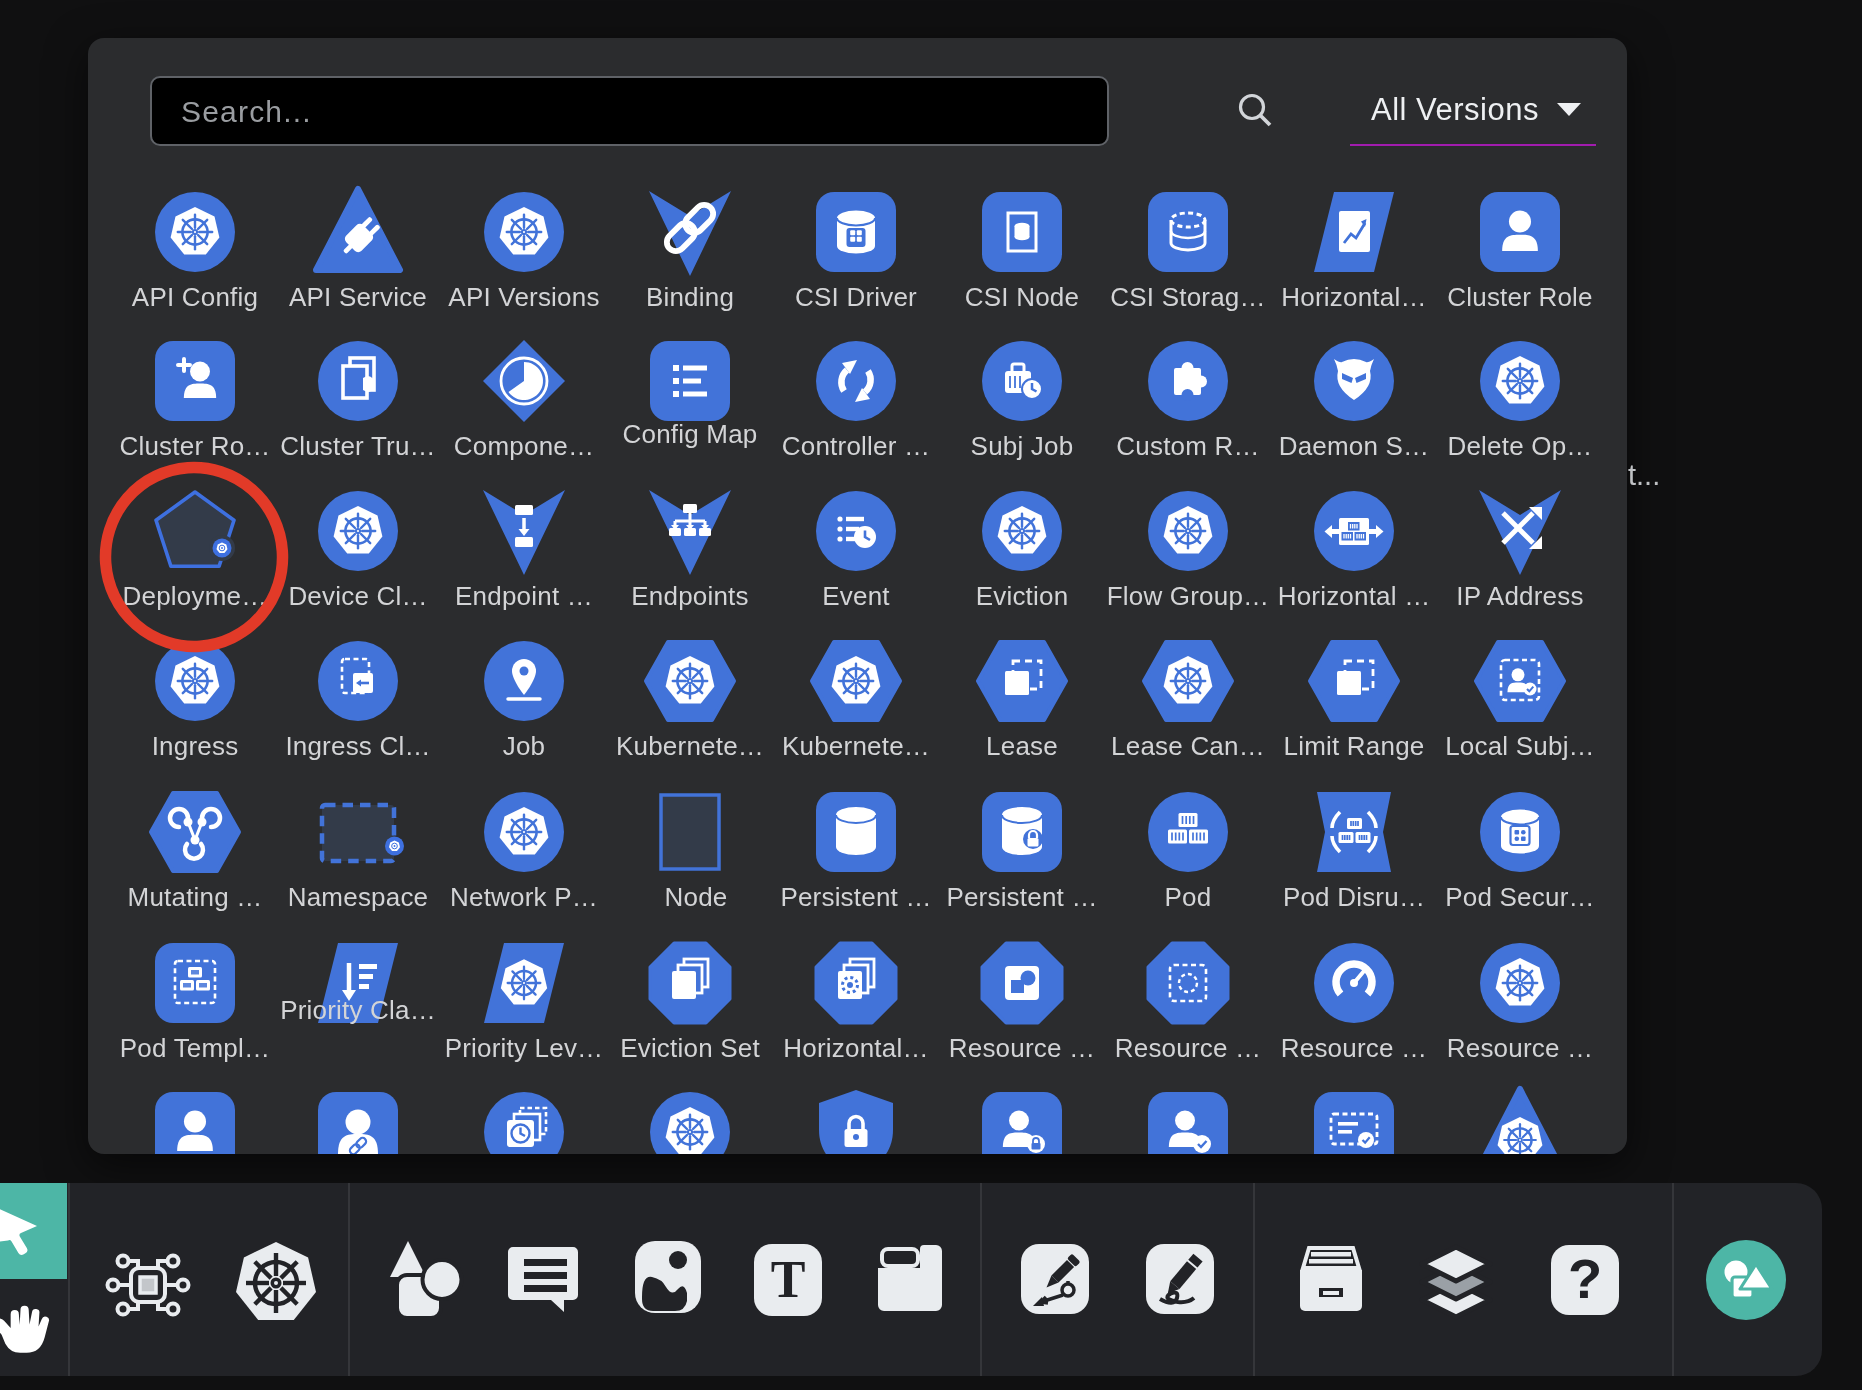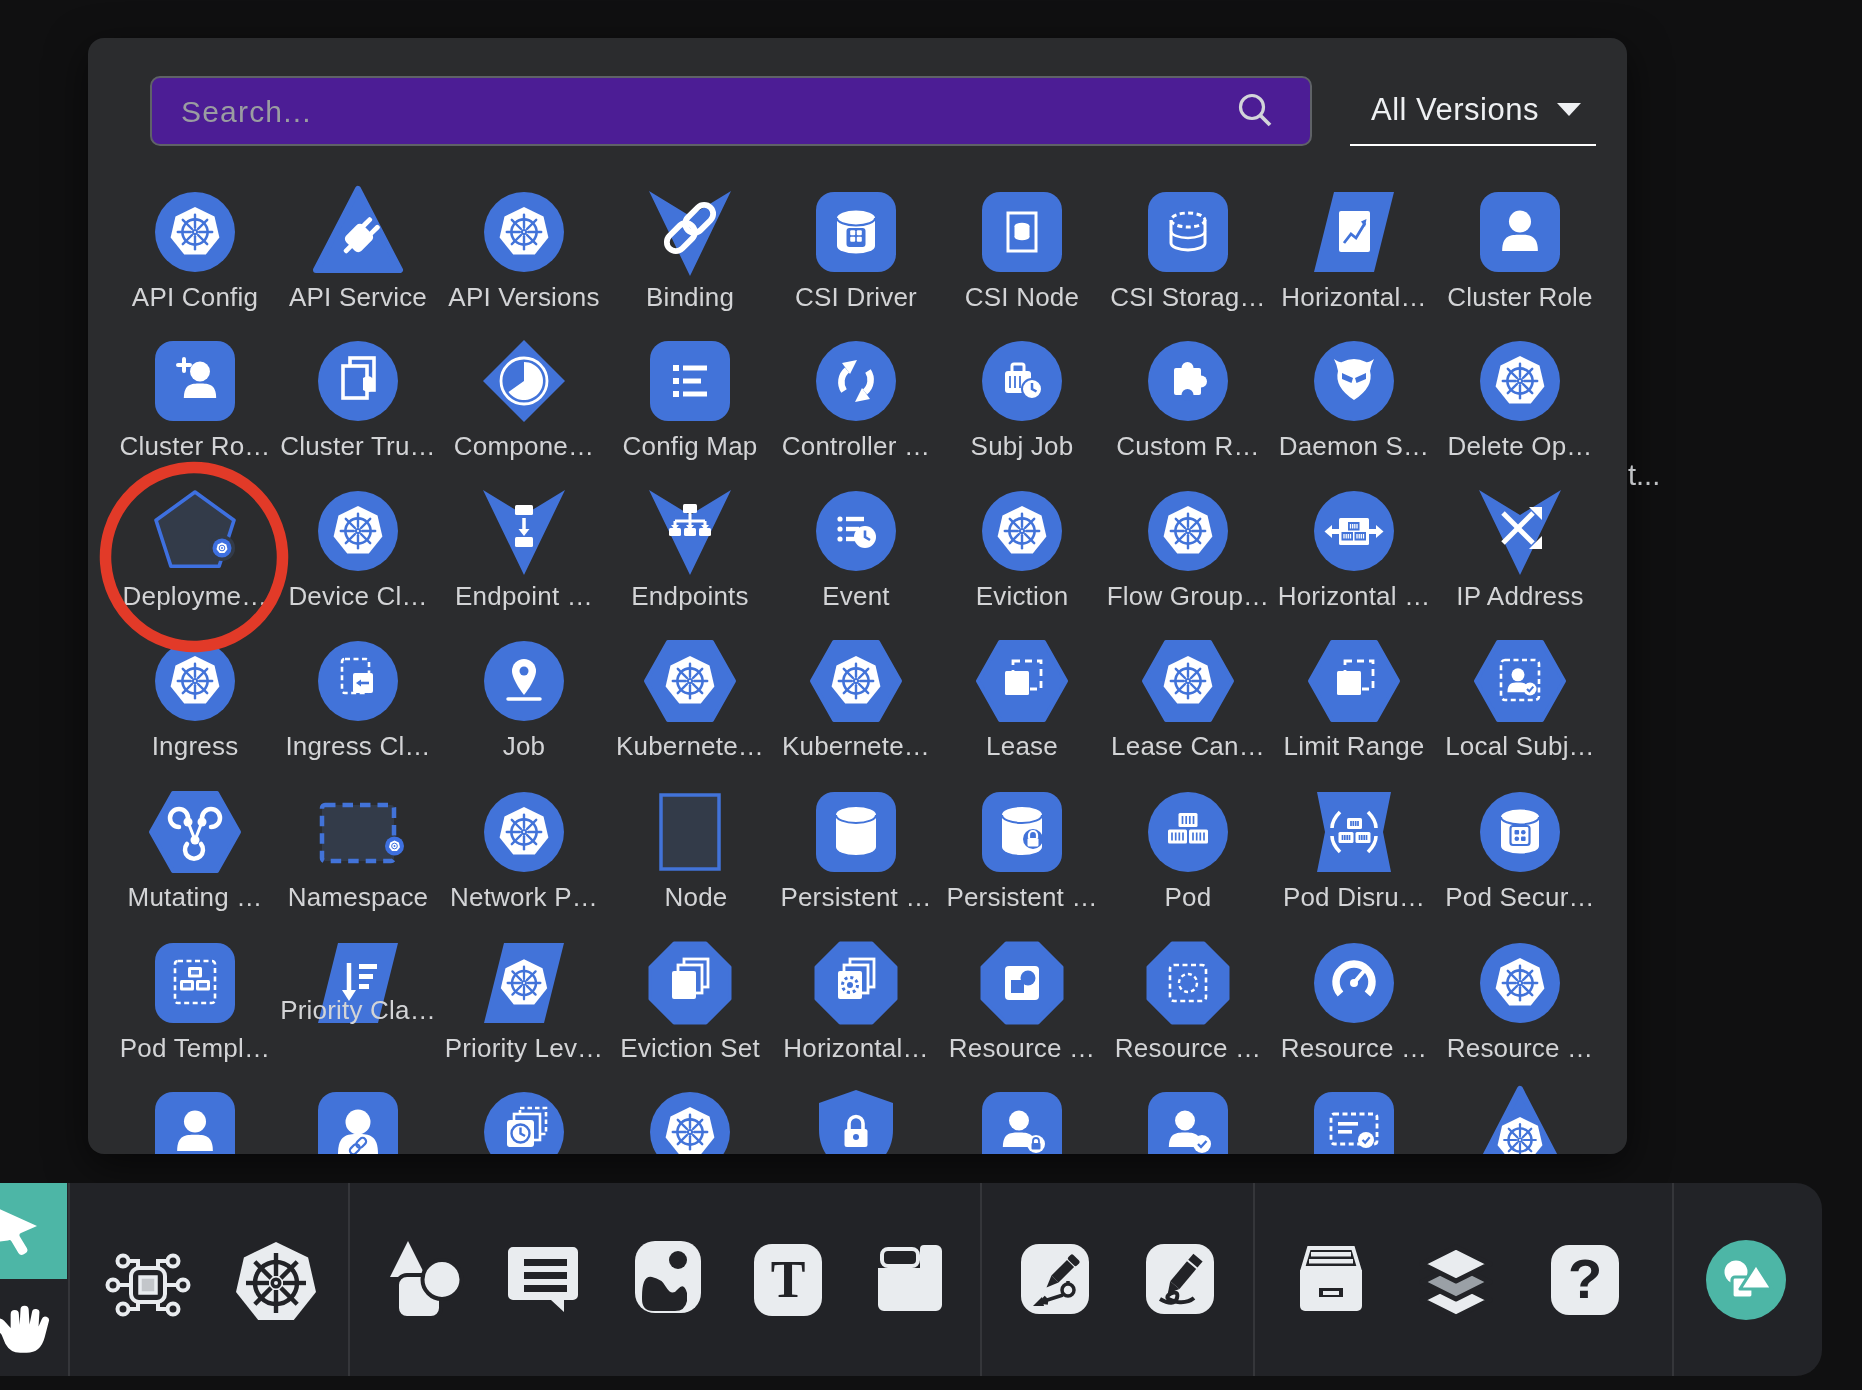--- a/index.html
+++ b/index.html
@@ -1,24 +1,24 @@
 <!DOCTYPE html>
 <html><head><meta charset="utf-8"><style>
 * { margin:0; padding:0; box-sizing:border-box; }
 html,body { width:1862px; height:1390px; background:#101011; overflow:hidden;
   font-family:"Liberation Sans", sans-serif; }
 .panel { position:absolute; left:88px; top:38px; width:1539px; height:1116px;
   background:#2b2c2e; border-radius:16px; overflow:hidden;
   box-shadow:0 12px 40px rgba(0,0,0,0.55); }
-.search { position:absolute; left:62px; top:38px; width:1162px; height:70px;
-  background:#4c1d95; border:2px solid #5f6267; border-radius:10px; }
+.search { position:absolute; left:62px; top:38px; width:959px; height:70px;
+  background:#000000; border:2px solid #5f6267; border-radius:10px; }
 .search span { position:absolute; left:29px; top:17px; font-size:30px; color:#9a9da1;
   letter-spacing:1.2px; }
 .allv { position:absolute; left:1262px; top:38px; width:246px; height:70px;
-  border-bottom:2px solid #ffffff; }
+  border-bottom:2px solid #a21caf; }
 .allv span { position:absolute; left:21px; top:16px; font-size:31px; color:#eef0f2;
   letter-spacing:0.5px; }
 .lbl { position:absolute; transform:translate(-50%,-50%); white-space:nowrap;
   font-size:26px; color:#d3d4d6; letter-spacing:0.2px; }
 .toolbar { position:absolute; left:0px; top:1183px; width:1822px; height:193px;
   background:#222327; border-radius:0 26px 26px 0; }
 .tealsq { position:absolute; left:0; top:1183px; width:67px; height:96px; background:#4db6a6; }
 .stray { position:absolute; left:1628px; top:459px; font-size:29px; color:#bfc1c4; }
 </style></head>
 <body>
@@ -159,21 +159,21 @@
 <div class="lbl" style="left:436px;top:408px">Compone…</div>
 <svg style="position:absolute;left:552px;top:293px" width="100" height="100" viewBox="0 0 100 100">
       <rect x="10" y="10" width="80" height="80" rx="18" fill="#4273d9"></rect>
       <rect x="33" y="34" width="6" height="6" fill="#ffffff"></rect>
       <rect x="43" y="34.5" width="24" height="5" fill="#ffffff"></rect>
       <rect x="33" y="47" width="6" height="6" fill="#ffffff"></rect>
       <rect x="43" y="47.5" width="18" height="5" fill="#ffffff"></rect>
       <rect x="33" y="60" width="6" height="6" fill="#ffffff"></rect>
       <rect x="43" y="60.5" width="24" height="5" fill="#ffffff"></rect>
     </svg>
-<div class="lbl" style="left:602px;top:408px">Config Map</div>
+<div class="lbl" style="left:602px;top:396px">Config Map</div>
 <svg style="position:absolute;left:718px;top:293px" width="100" height="100" viewBox="0 0 100 100">
       <circle cx="50" cy="50" r="40" fill="#4273d9"></circle>
       <g stroke="#ffffff" stroke-width="6.5" fill="none">
         <path d="M38,60 a16,16 0 0 1 3,-21"></path>
         <path d="M62,40 a16,16 0 0 1 -3,21"></path>
       </g>
       <g fill="#ffffff">
         <polygon points="36,32 51,29 44,43"></polygon>
         <polygon points="64,68 49,71 56,57"></polygon>
       </g>

